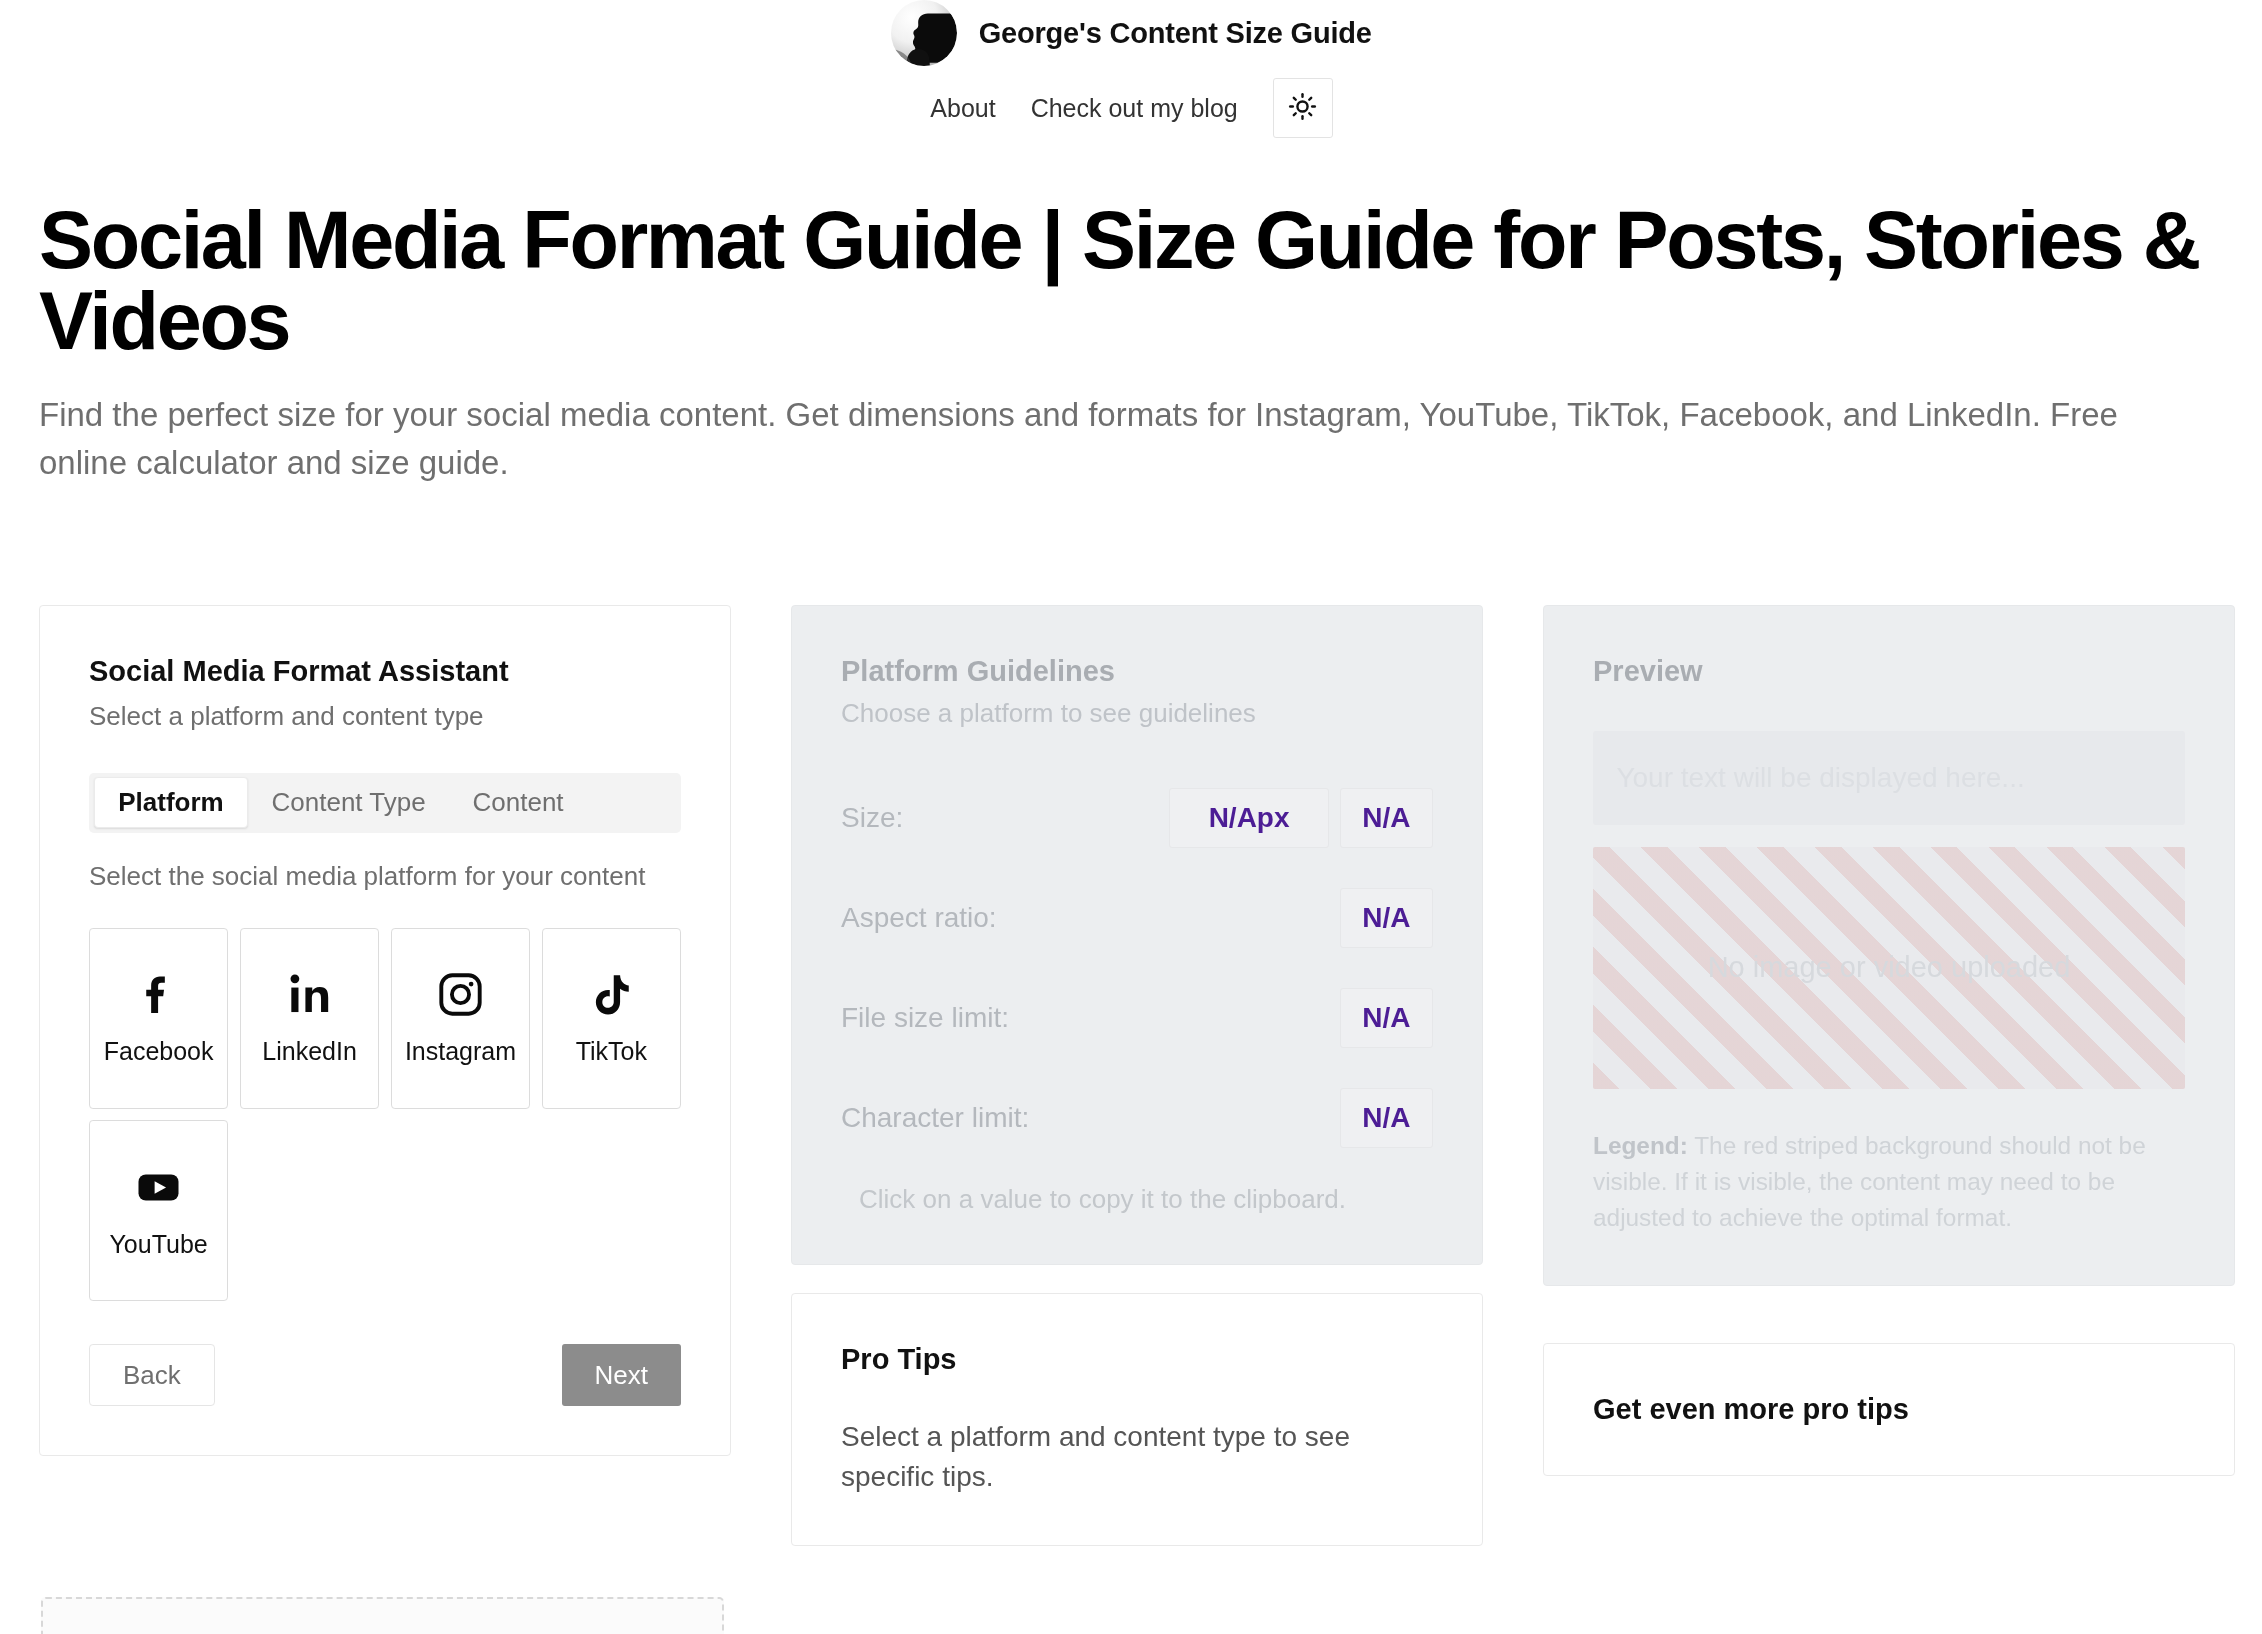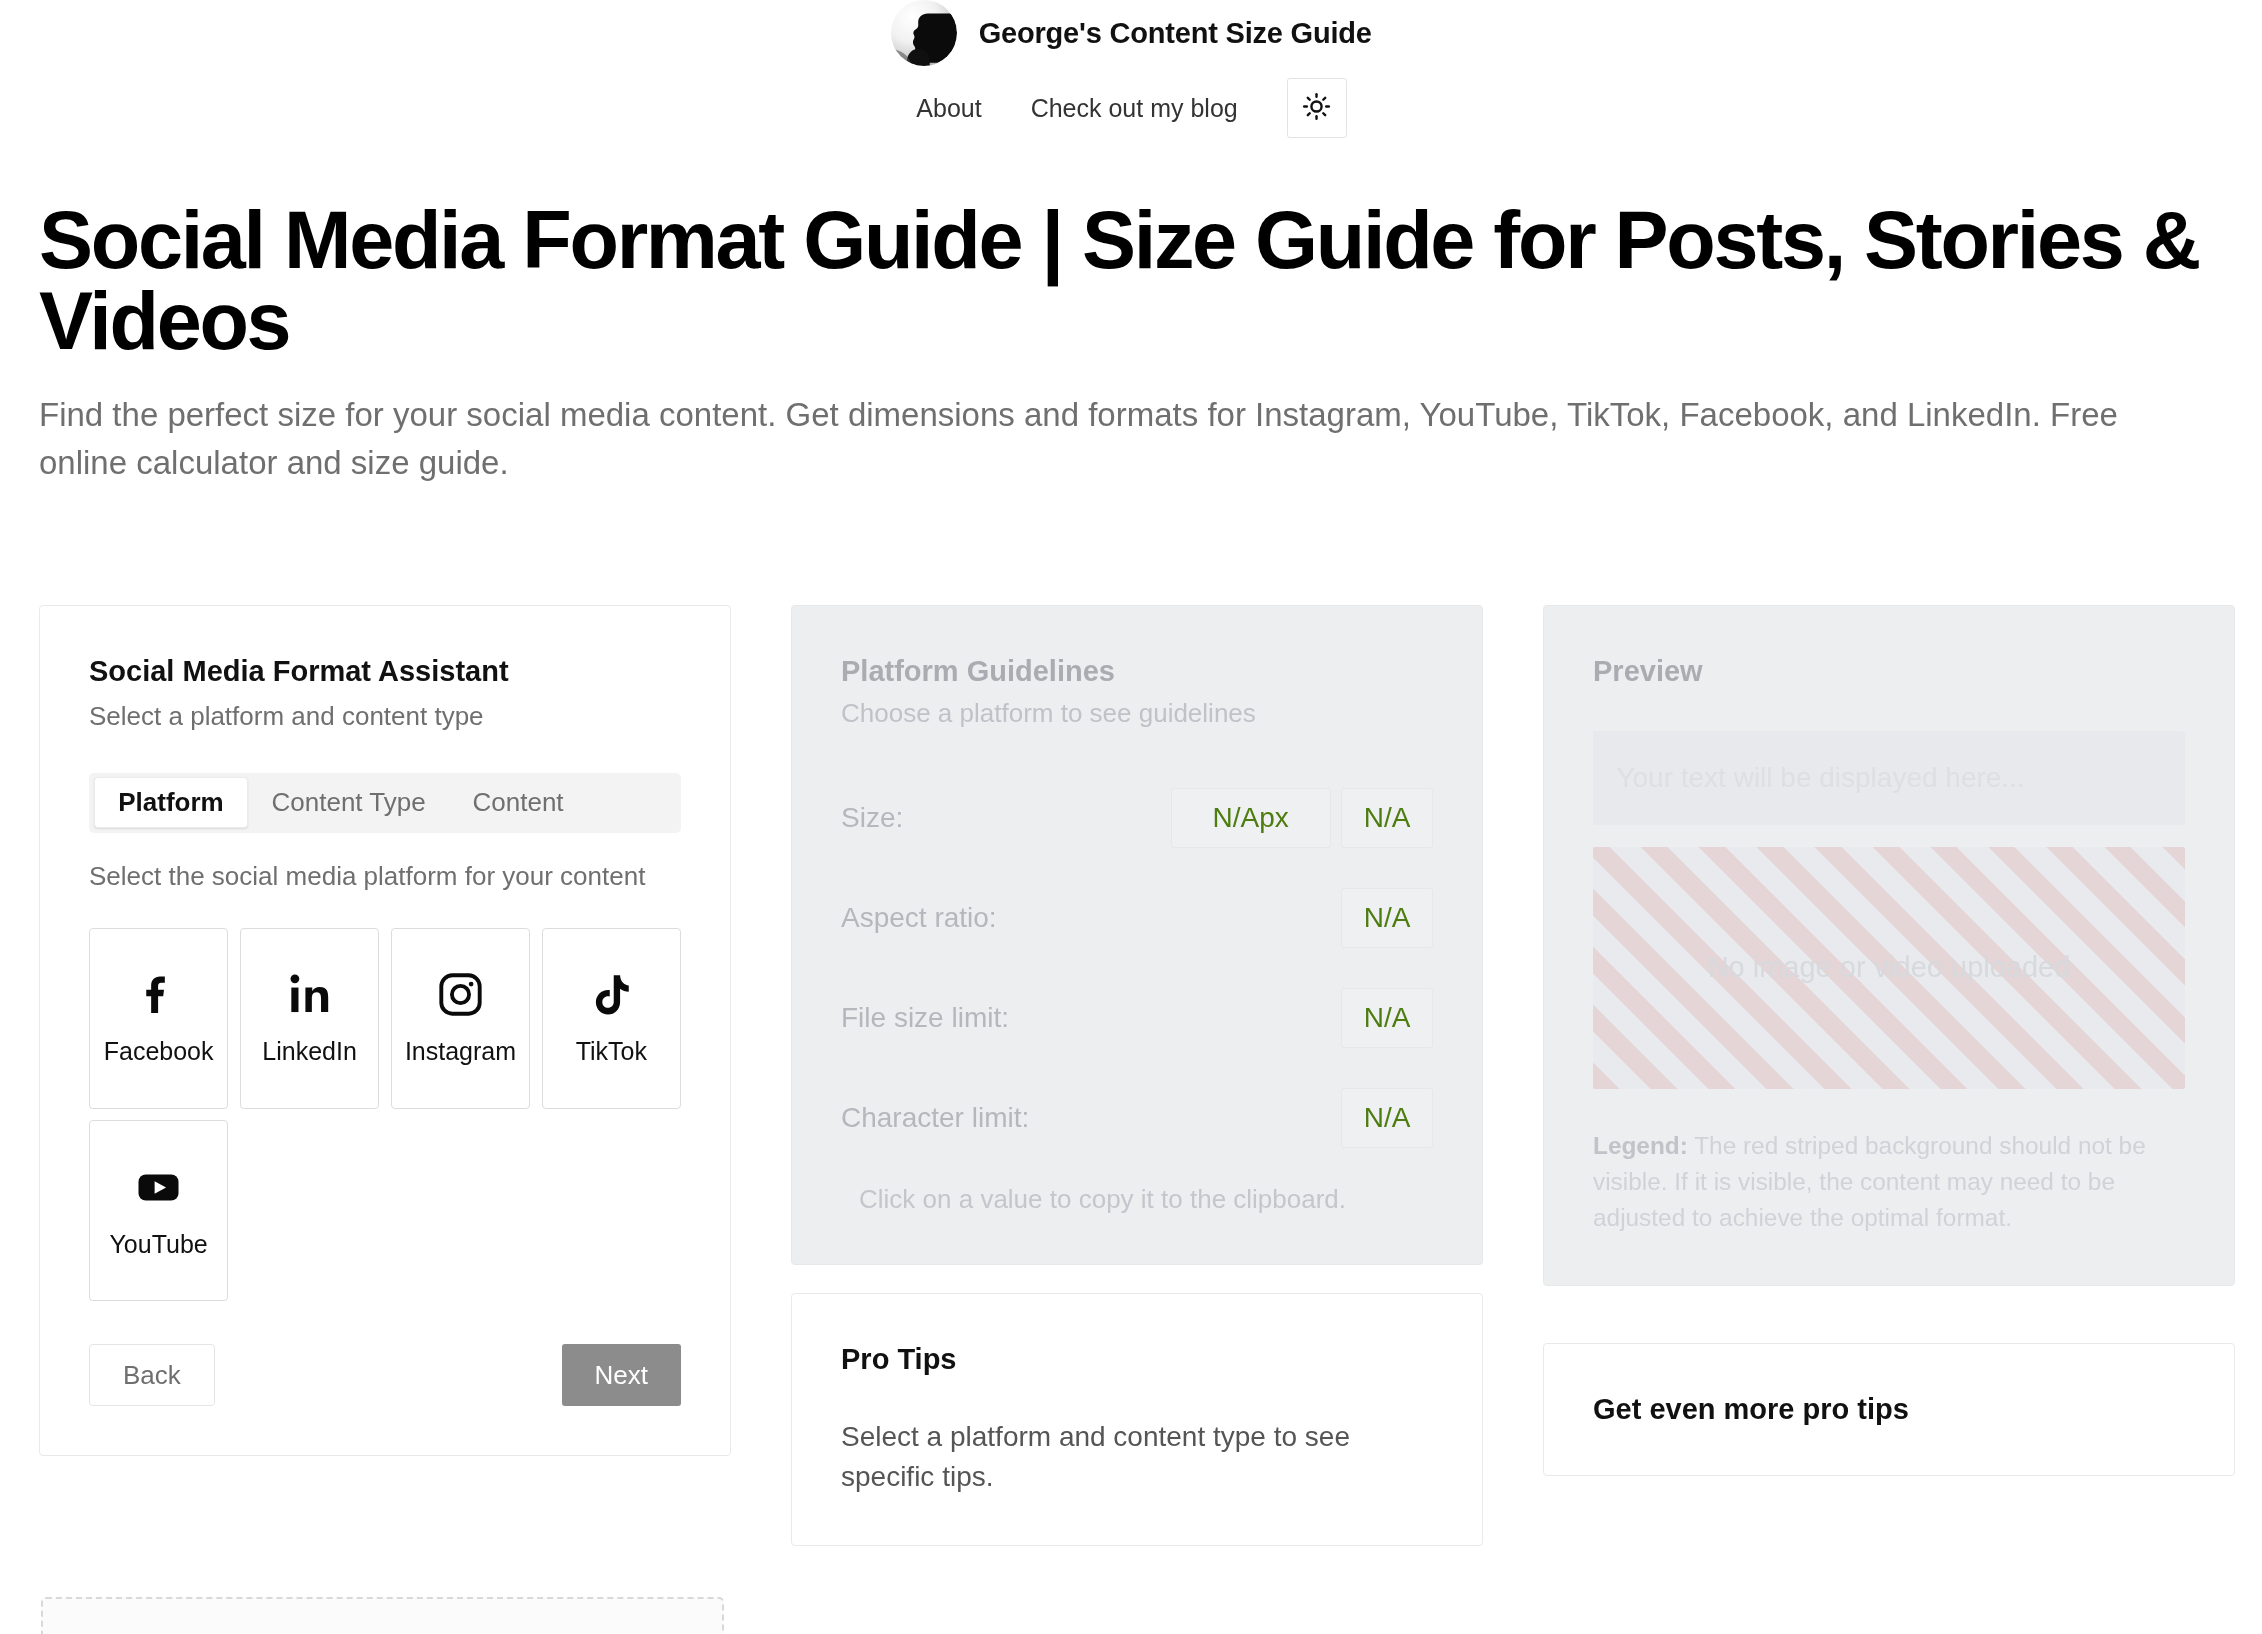--- a/index.html
+++ b/index.html
@@ -29,21 +29,21 @@
     width: 66px; height: 66px; border-radius: 50%;
     overflow: hidden; flex: 0 0 auto;
     background: radial-gradient(circle at 32% 26%, #ffffff 0%, #f1f1f1 38%, #c9c9c9 66%, #8d8d8d 100%);
     position: relative;
   }
   .avatar svg { position: absolute; left: 0; top: 0; }
   .brand-title {
     font-size: 29px; font-weight: bold; color: #111111;
     letter-spacing: -0.2px; white-space: nowrap;
   }
-  .header-nav { display: flex; align-items: center; gap: 49px; }
+  .header-nav { display: flex; align-items: center; gap: 35px; }
   .nav-link {
     font-size: 25px; color: #333333; text-decoration: none; white-space: nowrap;
   }
   .theme-toggle {
     width: 60px; height: 60px;
     border: 1px solid #e3e3e3; background: #ffffff;
     display: flex; align-items: center; justify-content: center;
     border-radius: 2.9px; cursor: pointer;
   }
 
@@ -147,21 +147,21 @@
     display: flex; align-items: center; justify-content: space-between;
     min-height: 68px; margin-bottom: 32px;
   }
   .guide-label { font-size: 28px; color: #b4b8bd; }
   .guide-vals { display: flex; align-items: center; gap: 10.7px; }
   .guide-val {
     min-width: 82px; height: 60px; padding: 0 21.5px;
     border: 1px solid #e6e7e9; background: #eff0f2;
     border-radius: 2.9px;
     display: flex; align-items: center; justify-content: center;
-    font-size: 28px; color: #4d7c0f; cursor: pointer;
+    font-size: 28px; color: #4c1d95; cursor: pointer; font-weight: bold;
   }
   .guide-val.wide { min-width: 160px; }
   .guide-foot { margin-top: 27px; font-size: 26px; color: #c3c7cb; margin-left: 18px; }
 
   .protips-card { margin-top: 28px; }
   .protips-body { margin-top: 41px; font-size: 28px; color: #555555; line-height: 1.42; }
 
   
   .preview-inner {
     margin-top: 43px;

